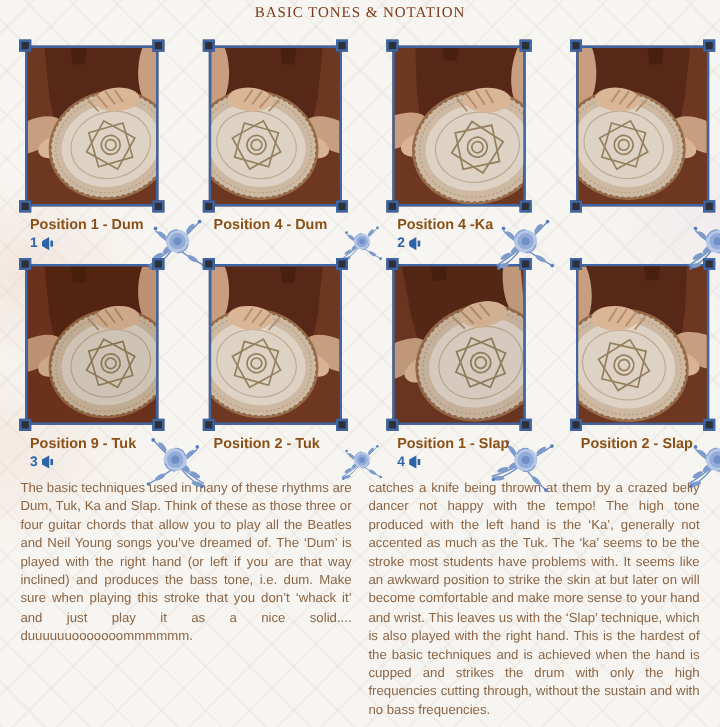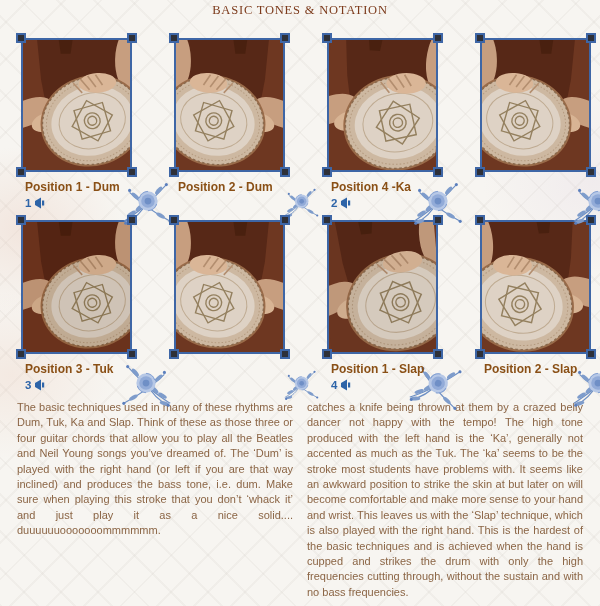--- a/index.html
+++ b/index.html
@@ -140,21 +140,21 @@
     <ellipse cx="8" cy="-38" rx="19" ry="10" fill="#dab697" transform="rotate(12)"></ellipse>
     <path d="M-8 -42 L-2 -30 M0 -44 L6 -31 M8 -45 L13 -32 M16 -44 L20 -32" stroke="#b38e6f" stroke-width="1.6" fill="none"></path>
   </g>
 </svg>
             </div>
             <span class="ccorner tl"></span>
             <span class="ccorner tr"></span>
             <span class="ccorner bl"></span>
             <span class="ccorner br"></span>
           </div>
-        <div class="caption">Position 2 - Dum</div>
+        <div class="caption">Position 4 - Dum</div>
         <div class="marker-spacer"></div>
       </div>
       <div class="cell v2">
         <div class="photo" aria-label="sepia photograph of hands playing a darbuka drum">
             <div class="photo-art">
 <svg viewBox="0 0 140 132" preserveAspectRatio="xMidYMid slice">
   <rect width="140" height="132" fill="#6e3721"></rect>
   <path d="M30 0 L116 0 L122 66 L98 100 L44 92 L34 40 Z" fill="#572817"></path>
   <path d="M52 0 L66 0 L64 14 L54 14 Z" fill="#49200f"></path>
   <ellipse cx="20" cy="74" rx="27" ry="13" fill="#c79e7f" transform="rotate(-24 20 74)"></ellipse>
@@ -376,21 +376,21 @@
     <ellipse cx="8" cy="-38" rx="19" ry="10" fill="#dab697" transform="rotate(12)"></ellipse>
     <path d="M-8 -42 L-2 -30 M0 -44 L6 -31 M8 -45 L13 -32 M16 -44 L20 -32" stroke="#b38e6f" stroke-width="1.6" fill="none"></path>
   </g>
 </svg>
             </div>
             <span class="ccorner tl"></span>
             <span class="ccorner tr"></span>
             <span class="ccorner bl"></span>
             <span class="ccorner br"></span>
           </div>
-        <div class="caption">Position 3 - Tuk</div>
+        <div class="caption">Position 9 - Tuk</div>
         <div class="marker">
           <span>3</span>
           <span class="spk">
               <svg width="11" height="12" viewBox="0 0 11 12">
                 <path d="M1 4 L7 0.5 L7 11.5 L1 8 Z" fill="currentColor"></path>
                 <rect x="8" y="3.5" width="2.2" height="5" fill="currentColor"></rect>
               </svg>
             </span>
         </div>
       </div>
@@ -420,20 +420,21 @@
     <ellipse cx="8" cy="-38" rx="19" ry="10" fill="#dab697" transform="rotate(12)"></ellipse>
     <path d="M-8 -42 L-2 -30 M0 -44 L6 -31 M8 -45 L13 -32 M16 -44 L20 -32" stroke="#b38e6f" stroke-width="1.6" fill="none"></path>
   </g>
 </svg>
             </div>
             <span class="ccorner tl"></span>
             <span class="ccorner tr"></span>
             <span class="ccorner bl"></span>
             <span class="ccorner br"></span>
           </div>
+        <div class="caption">Position 2 - Tuk</div>
         <div class="marker-spacer"></div>
       </div>
       <div class="cell v6">
         <div class="photo" aria-label="sepia photograph of hands playing a darbuka drum">
             <div class="photo-art">
 <svg viewBox="0 0 140 132" preserveAspectRatio="xMidYMid slice">
   <rect width="140" height="132" fill="#6e3721"></rect>
   <path d="M30 0 L116 0 L122 66 L98 100 L44 92 L34 40 Z" fill="#572817"></path>
   <path d="M52 0 L66 0 L64 14 L54 14 Z" fill="#49200f"></path>
   <ellipse cx="20" cy="74" rx="27" ry="13" fill="#c79e7f" transform="rotate(-24 20 74)"></ellipse>

